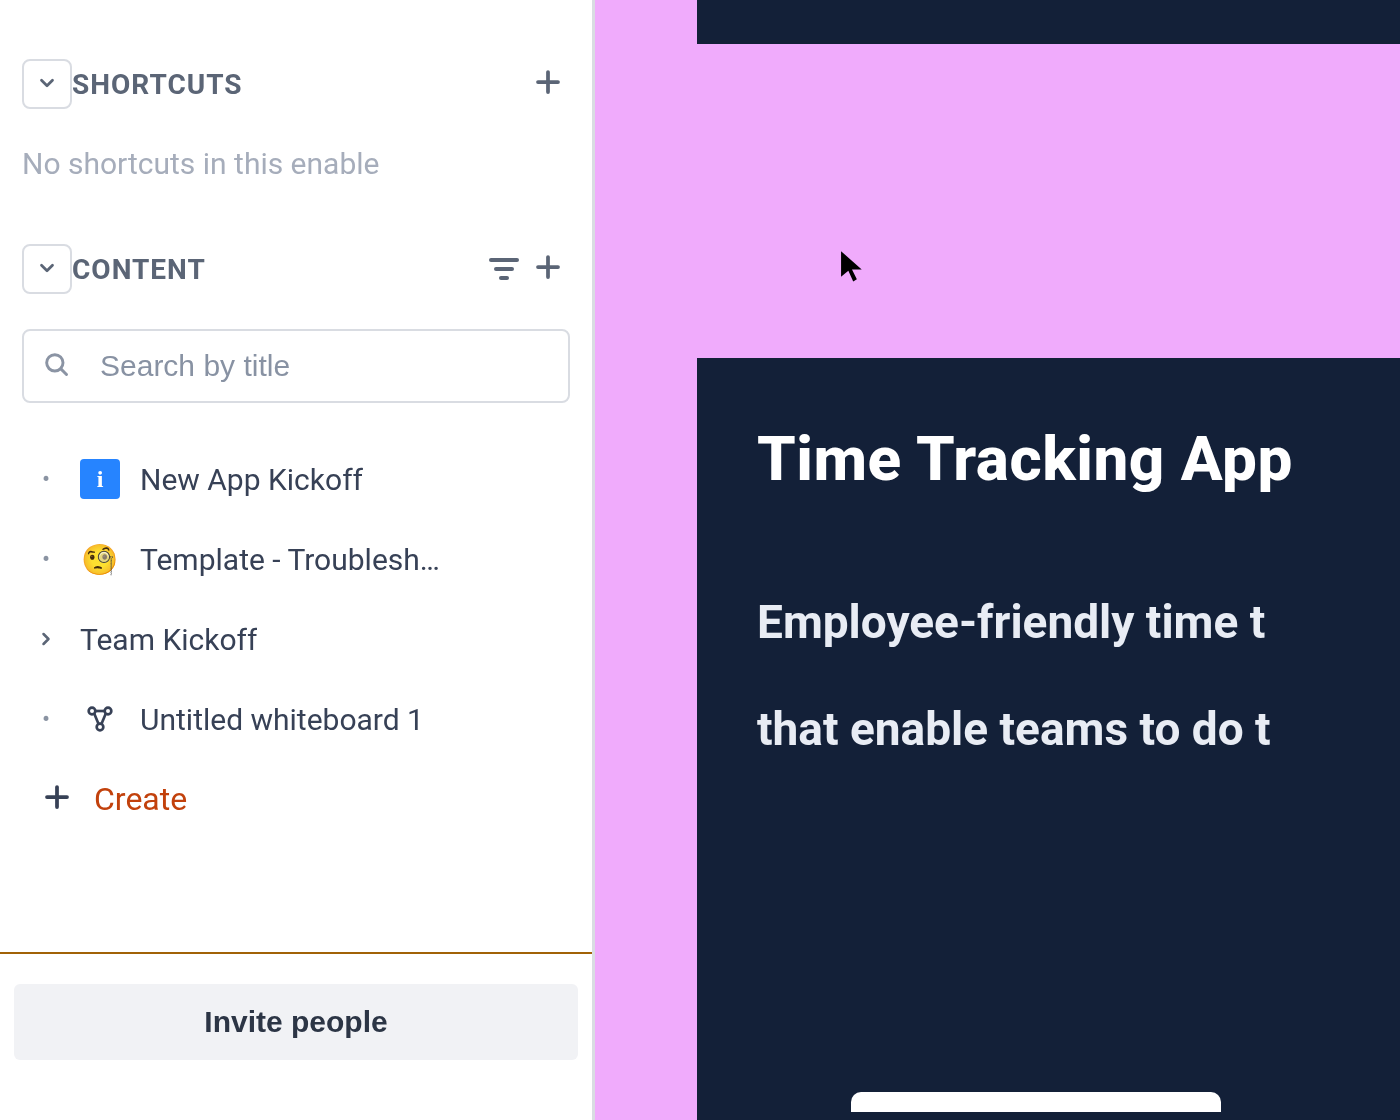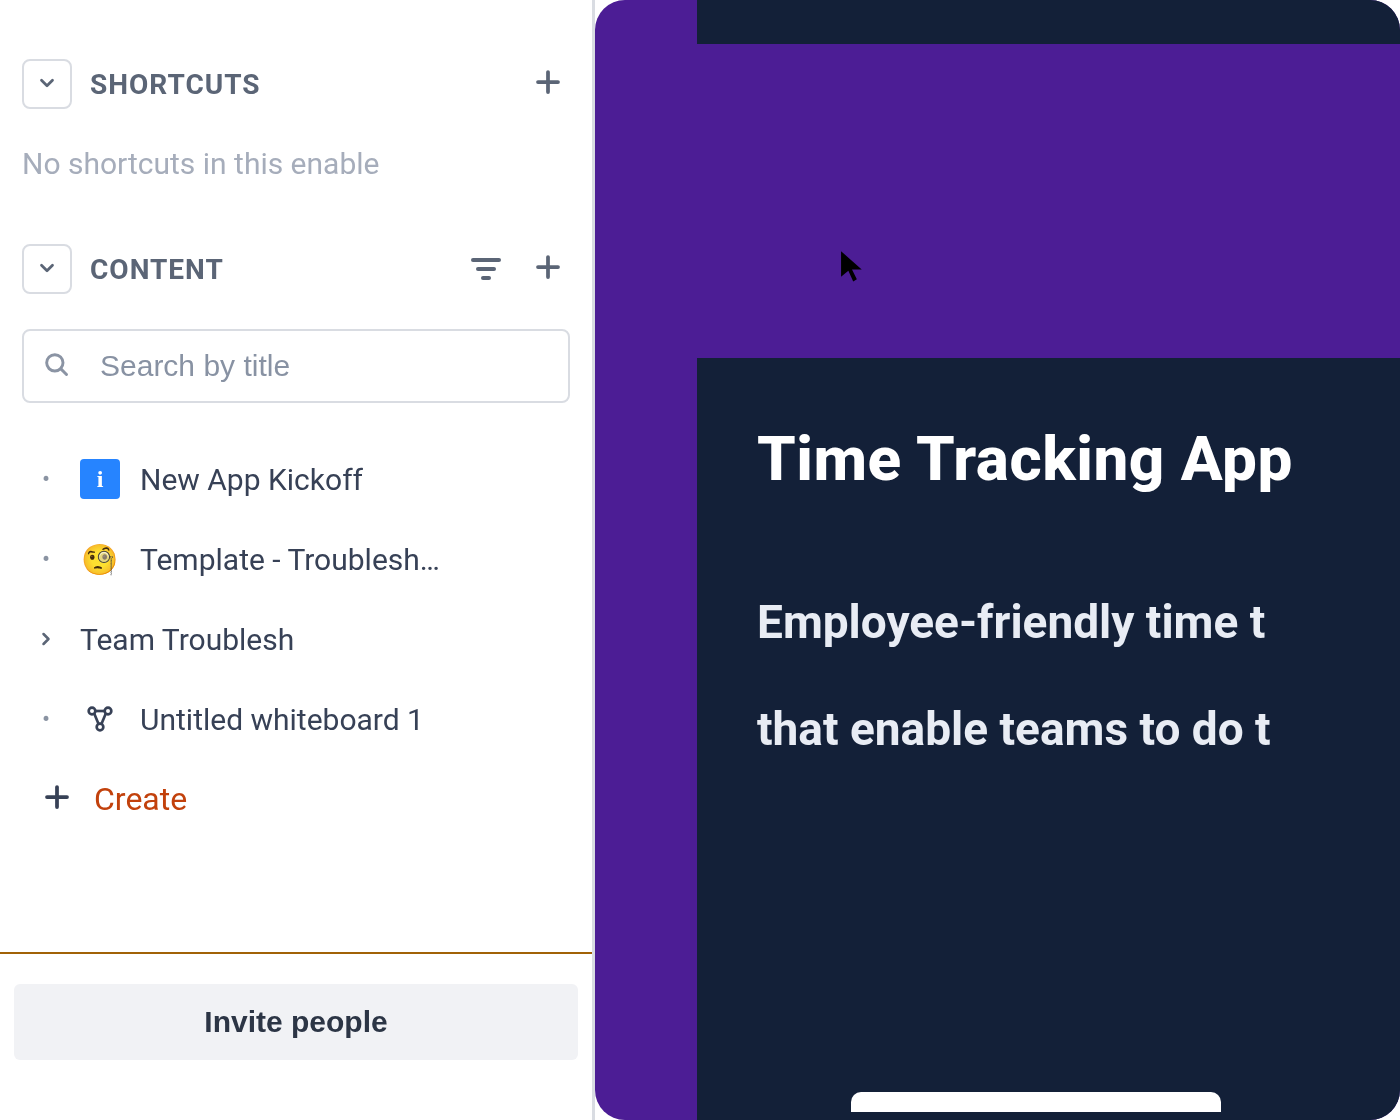--- a/index.html
+++ b/index.html
@@ -5,21 +5,21 @@
   * { box-sizing: border-box; margin: 0; padding: 0; }
   html, body { width: 1400px; height: 1120px; font-family: -apple-system, BlinkMacSystemFont, "Segoe UI", Roboto, sans-serif; overflow: hidden; background: #fff; }
   .app { display: flex; width: 100%; height: 100%; }
 
   
   .sidebar { width: 595px; height: 100%; border-right: 3px solid #d9dce2; position: relative; padding: 0; display: flex; flex-direction: column; }
   .sidebar-scroll { flex: 1; overflow: hidden; }
   .section { padding: 0 22px; }
   .section + .section { margin-top: 60px; }
 
-  .section-header { display: flex; align-items: center; gap: 18px; height: 56px; margin-top: 56px; }
+  .section-header { display: flex; align-items: center; height: 56px; margin-top: 56px; }
   .section-header.first { margin-top: 56px; }
   .expander { width: 50px; height: 50px; border: 2px solid #d9dce2; border-radius: 8px; display: flex; align-items: center; justify-content: center; background: #fff; cursor: pointer; }
   .expander svg { width: 22px; height: 22px; }
   .section-title { font-size: 28px; font-weight: 700; letter-spacing: 1px; color: #5b6576; }
   .header-spacer { flex: 1; }
   .header-action { width: 44px; height: 44px; display: flex; align-items: center; justify-content: center; cursor: pointer; color: #5b6576; }
   .header-action svg { width: 30px; height: 30px; stroke: #5b6576; }
   .filter-icon { display: flex; flex-direction: column; align-items: center; gap: 5px; }
   .filter-icon span { display: block; height: 4px; background: #5b6576; border-radius: 2px; }
   .filter-icon span:nth-child(1){ width:30px; }
@@ -44,21 +44,21 @@
   .tree-label { white-space: nowrap; overflow: hidden; text-overflow: ellipsis; max-width: 380px; color:#374156; }
 
   .create-row { display:flex; align-items:center; gap:22px; height:80px; padding-left:10px; cursor:pointer; }
   .create-row svg { width:30px; height:30px; stroke:#374156; }
   .create-label { font-size:32px; color:#c2410c; }
 
   .sidebar-footer { border-top: 2px solid #a16207; padding: 30px 14px 60px 14px; }
   .invite-btn { width: 100%; height: 76px; background:#f1f2f5; border:none; border-radius:6px; font-size:30px; font-weight:600; color:#2c3545; cursor:pointer; }
 
   
-  .main { flex:1; position:relative; background:#4c1d95; overflow:hidden;border-radius:30px; }
+  .main { flex:1; position:relative; background:#f0abfc; overflow:hidden; }
   .dark-block-top { position:absolute; top:0; left:102px; right:0; height:44px; background:#132038; }
   .dark-block-main { position:absolute; top:358px; left:102px; right:0; bottom:0; background:#132038; padding:64px 0 0 60px; color:#fff; }
   .hero-title { font-size:62px; font-weight:800; color:#fff; letter-spacing:0.5px; }
   .hero-sub { font-size:46px; font-weight:700; color:#e8ecf4; margin-top:100px; line-height:1.2; white-space:nowrap; }
   .hero-sub2 { font-size:46px; font-weight:700; color:#e8ecf4; margin-top:52px; line-height:1.2; white-space:nowrap; }
   .white-pill { position:absolute; bottom:8px; left:154px; width:370px; height:20px; background:#fff; border-radius:10px 10px 0 0; }
 
   .cursor { position:absolute; top:250px; left:244px; width:22px; height:30px; }
   .cursor svg { width:26px; height:34px; }
 
@@ -146,21 +146,21 @@
             <span class="tree-icon">🧐</span>
             <span class="tree-label">Template - Troublesh…</span>
           </div>
 
           <div class="tree-item">
             <span class="tree-chev">
               <svg viewBox="0 0 24 24" fill="none" stroke="#5b6576" stroke-width="3" stroke-linecap="round" stroke-linejoin="round">
                   <polyline points="9 6 15 12 9 18"></polyline>
                 </svg>
             </span>
-            <span class="tree-label">Team Troublesh</span>
+            <span class="tree-label">Team Kickoff</span>
           </div>
 
           <div class="tree-item">
             <span class="tree-bullet">•</span>
             <span class="tree-icon whiteboard">
               <svg viewBox="0 0 24 24" fill="none" stroke="#374156" stroke-width="2">
                   <circle cx="6" cy="6" r="2.5"></circle>
                   <circle cx="18" cy="6" r="2.5"></circle>
                   <circle cx="12" cy="18" r="2.5"></circle>
                   <line x1="7.5" y1="7.5" x2="11" y2="16"></line>

